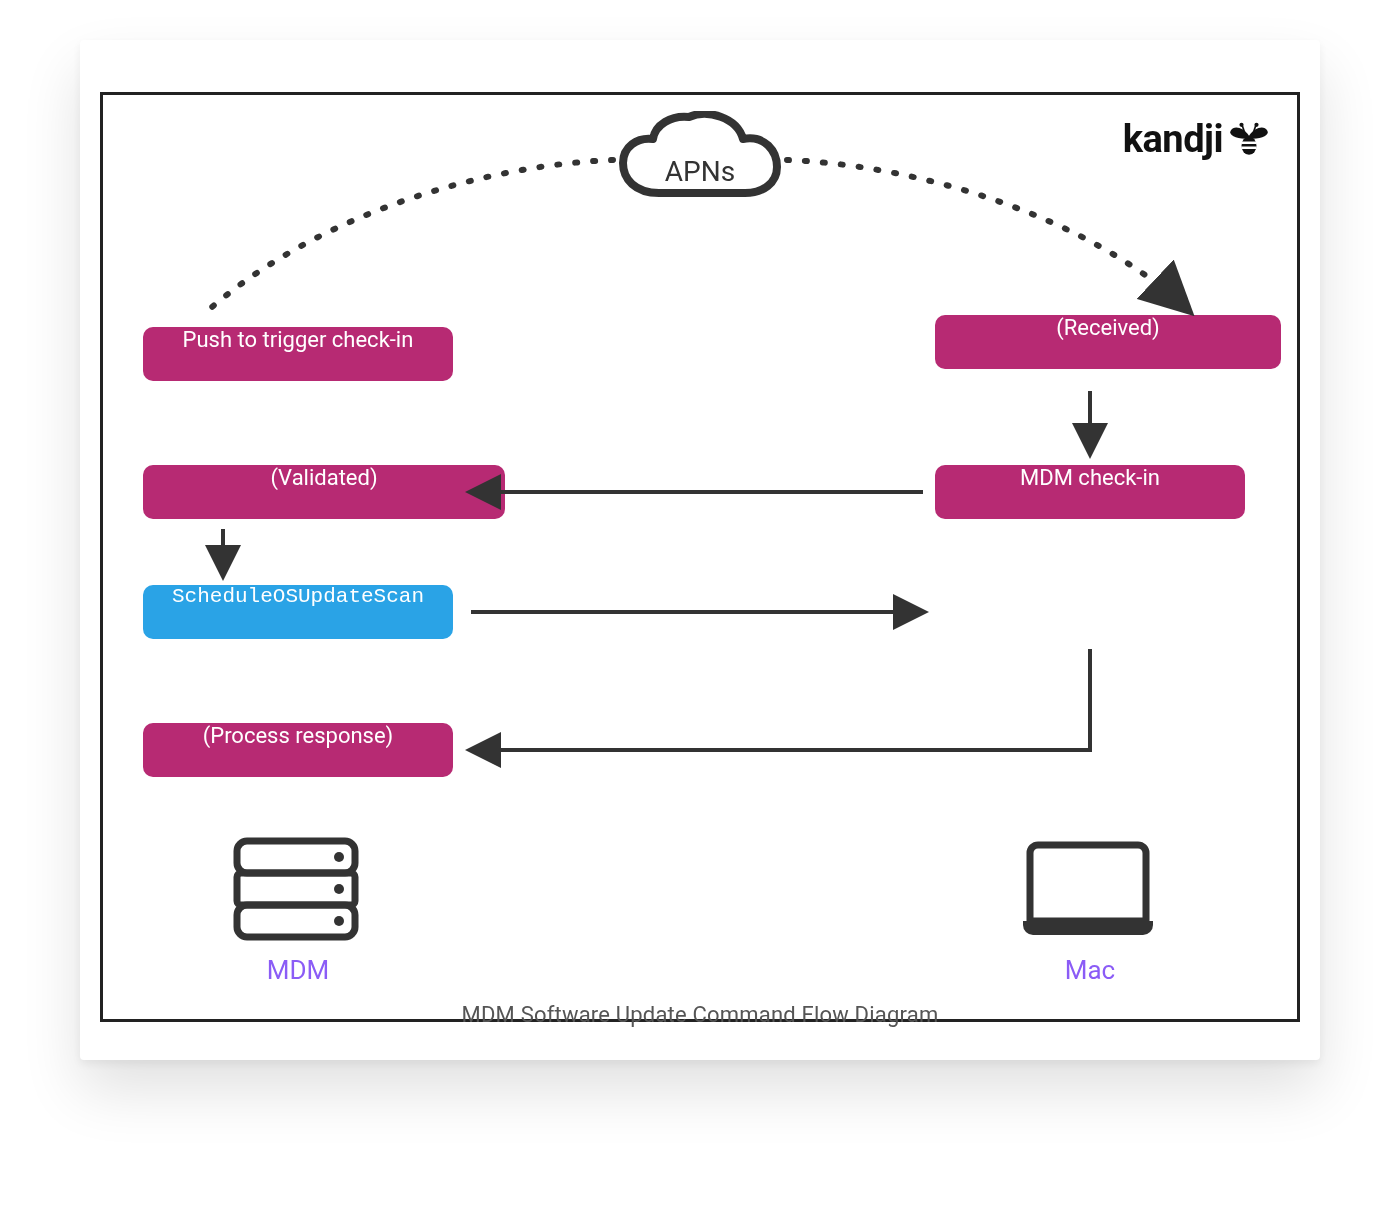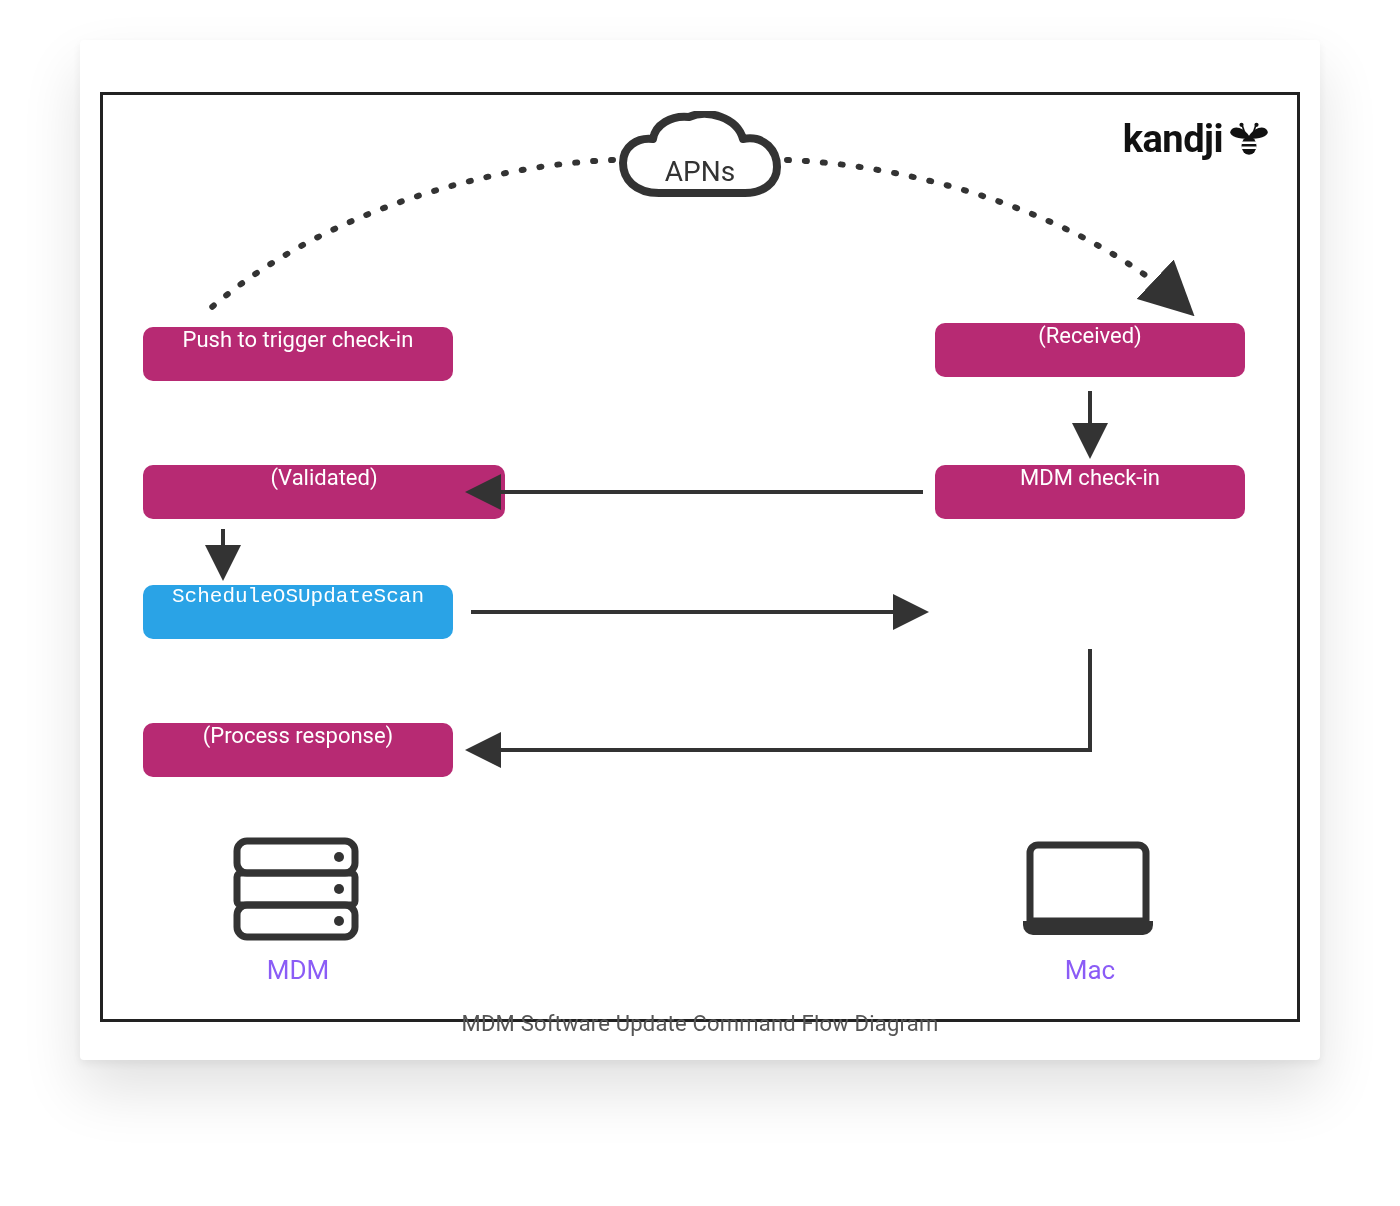--- a/index.html
+++ b/index.html
@@ -37,21 +37,20 @@
   }
   .caption {
     position: absolute;
     left: 0;
     right: 0;
     top: 962px;
     text-align: center;
     font-size: 22px;
     color: #555;
     letter-spacing: 0.2px;
-    margin-top: 9px;
   }
   
   .brand {
     position: absolute;
     top: 22px;
     right: 28px;
     display: flex;
     align-items: center;
     gap: 6px;
   }
@@ -104,21 +103,21 @@
   .box.blue {
     background: #2aa3e6;
     font-family: "SFMono-Regular", ui-monospace, Menlo, Consolas, "Liberation Mono", monospace;
     font-size: 21px;
   }
   
   #b-push        { left: 40px;  top: 232px; width: 310px; }
   #b-validated   { left: 40px;  top: 370px; width: 362px; }
   #b-schedule    { left: 40px;  top: 490px; width: 310px; }
   #b-process     { left: 40px;  top: 628px; width: 310px; }
-  #b-received    { left: 832px; top: 228px; width: 310px; }
+  #b-received    { left: 832px; top: 220px; width: 346px; }
   #b-checkin     { left: 832px; top: 370px; width: 310px; }
   #b-ack         { left: 832px; top: 490px; width: 310px; }
   
   .col-label {
     position: absolute;
     font-size: 26px;
     color: #8b5cf6;
     text-align: center;
     width: 200px;
   }

